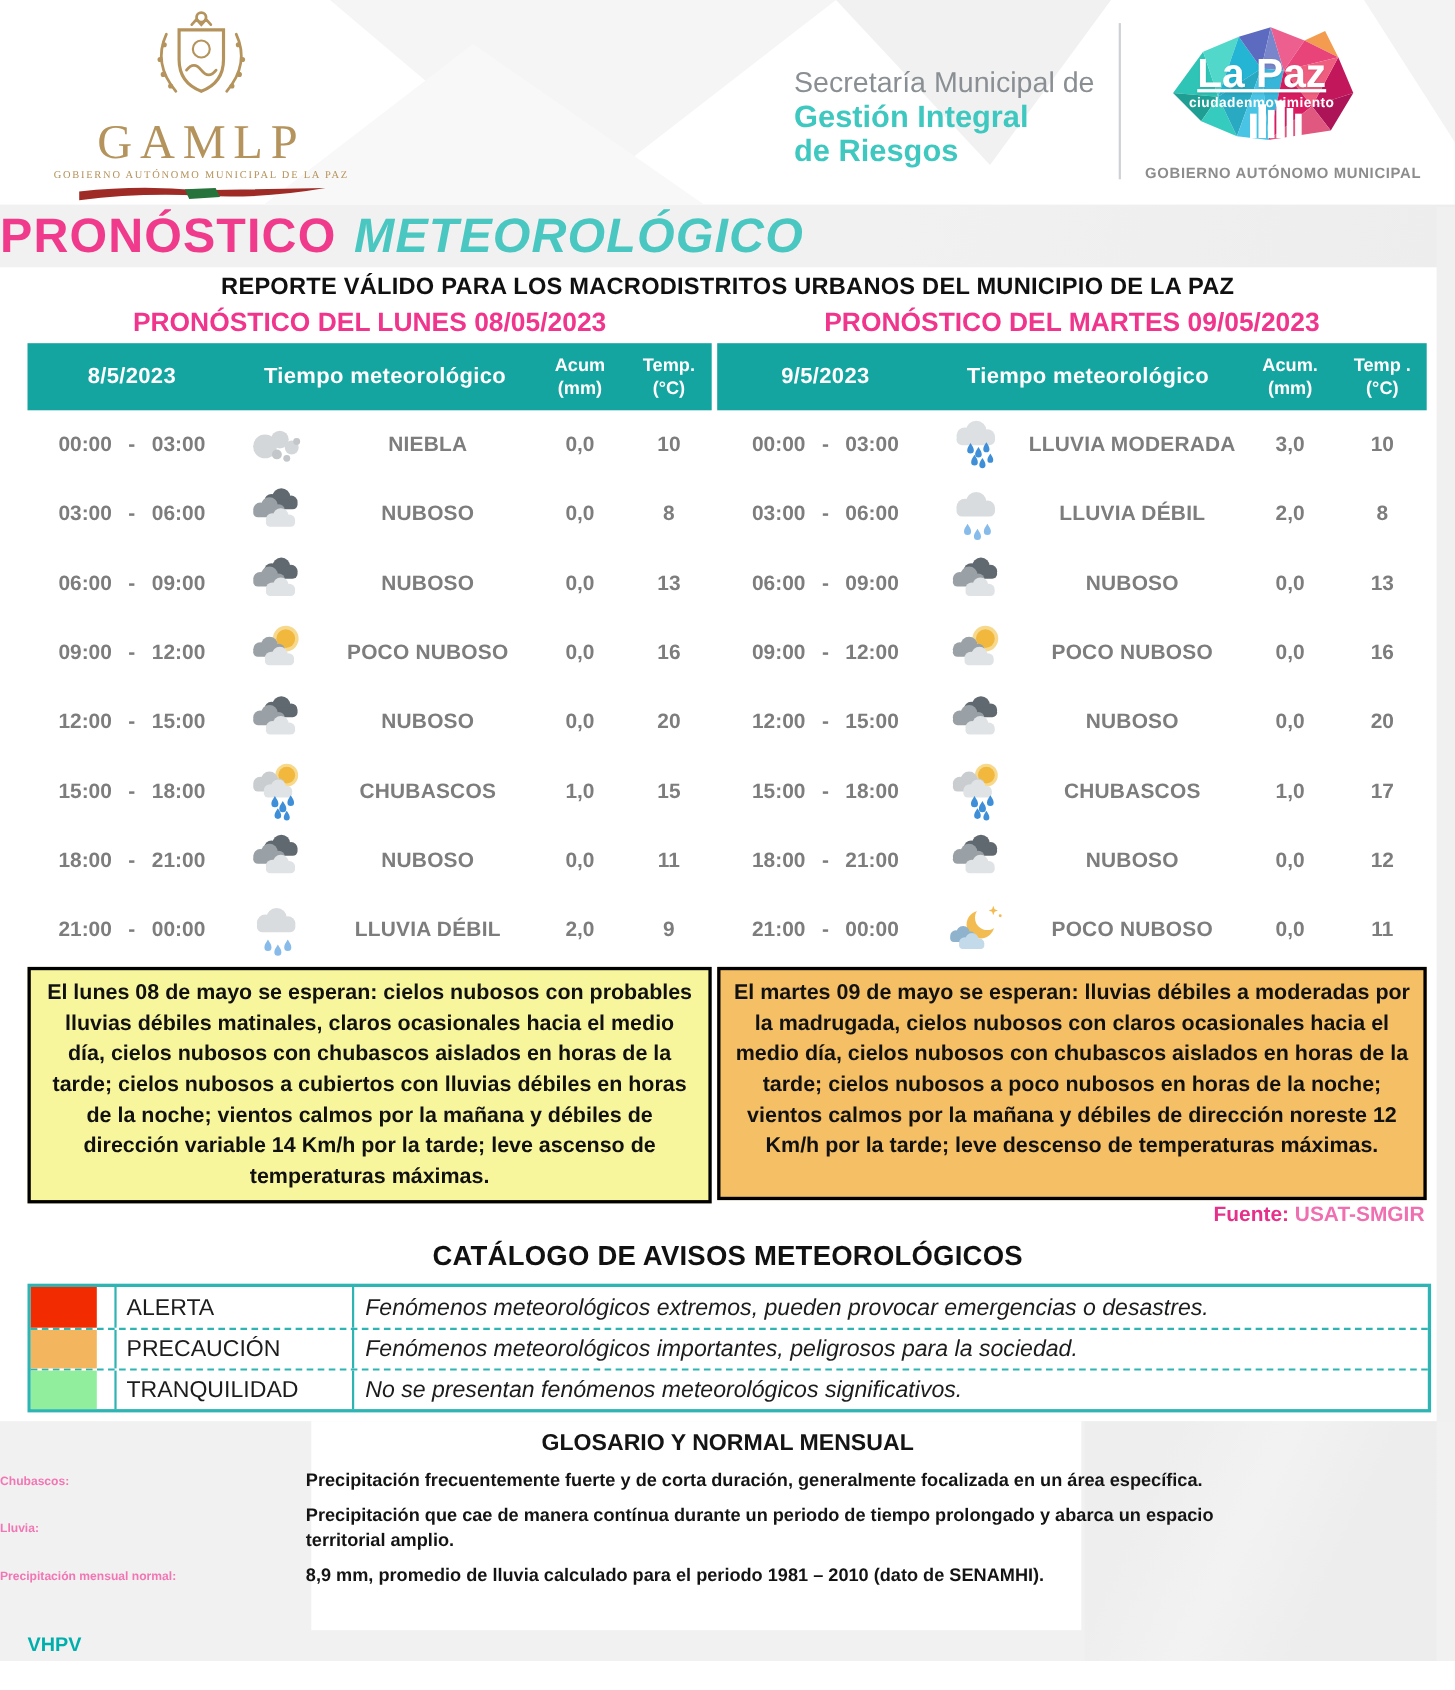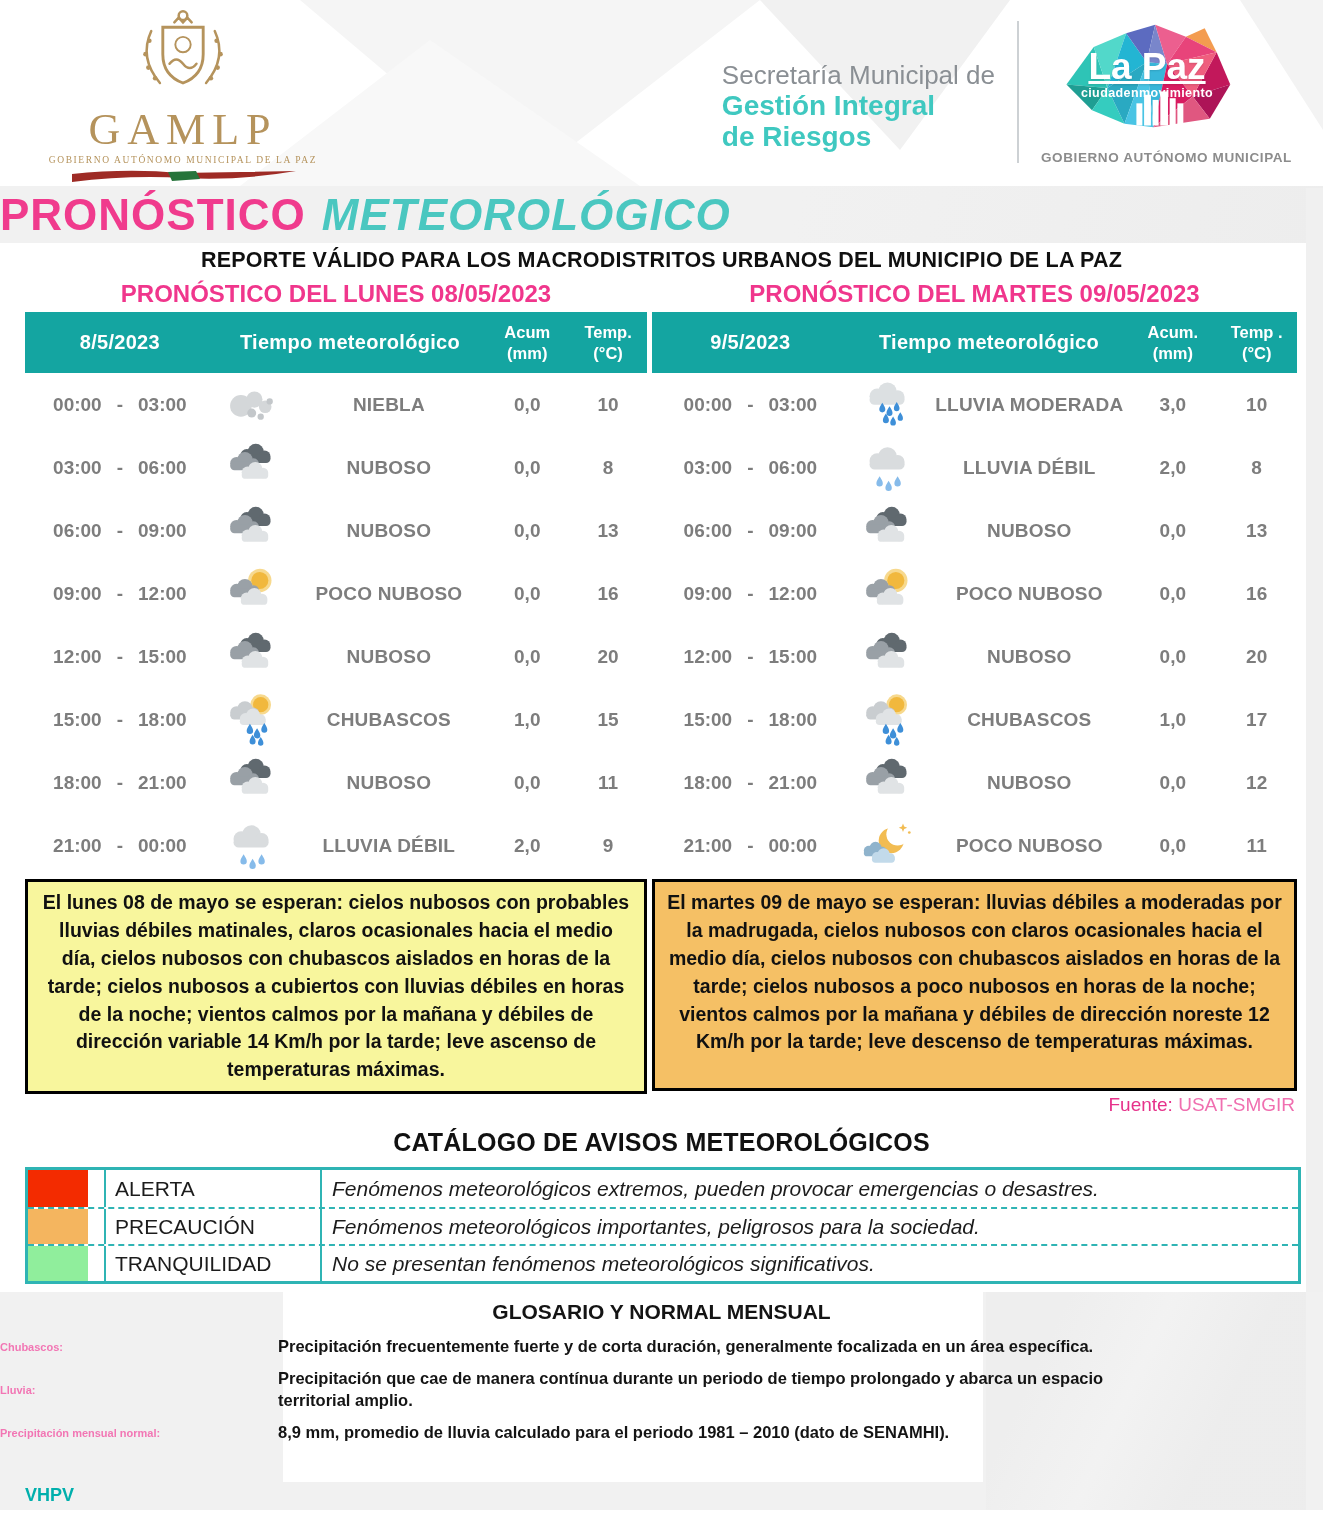--- a/index.html
+++ b/index.html
@@ -44,21 +44,21 @@
   .th-date,.th-weather { font-size:20px; font-weight:bold; letter-spacing:.3px; }
   .th-sm { font-size:16.5px; font-weight:bold; line-height:1.25; }
   .tbody { }
   .frow { display:grid; grid-template-columns:30.5% 12.5% 31% 13.5% 12.5%; height:63px; align-items:center; }
   .frow .c { text-align:center; color:#7d7d7d; font-weight:bold; font-size:19px; }
   .frow .time { display:flex; justify-content:center; gap:15px; }
   .frow .icon { display:flex; justify-content:center; align-items:center; }
   .frow .icon svg { width:57px; height:54px; }
   .frow .label { line-height:1.25; letter-spacing:.2px; }
   .summary { border:3px solid #000; margin-top:2px; padding:7px 12px; font-size:19.5px; font-weight:bold; color:#111; text-align:center; line-height:1.43; min-height:212px; }
-  .fuente { text-align:right; font-size:19px; font-weight:normal; margin-top:3px; padding-right:2px; }
+  .fuente { text-align:right; font-size:19px; font-weight:bold; margin-top:3px; padding-right:2px; }
   .fuente .fl { color:#e6318a; }
   .fuente .fv { color:#f06fb0; }
 
   
   .catalog-title { text-align:center; font-size:25px; font-weight:bold; color:#111; margin:12px 0 10px; letter-spacing:.2px; }
   .catalog { margin:0 22px 0 25px; border:3px solid #2fb4b4; }
   .crow { display:grid; grid-template-columns:60px 200px 1fr; height:37px; align-items:stretch;gap:16px; }
   .crow.csep { border-top:2px dashed #2fb4b4; }
   .crow .swatch { height:100%; }
   .crow .level { border-left:2px solid #2fb4b4; display:flex; align-items:center; padding-left:9px; font-size:21px; color:#1c1c1c; }

